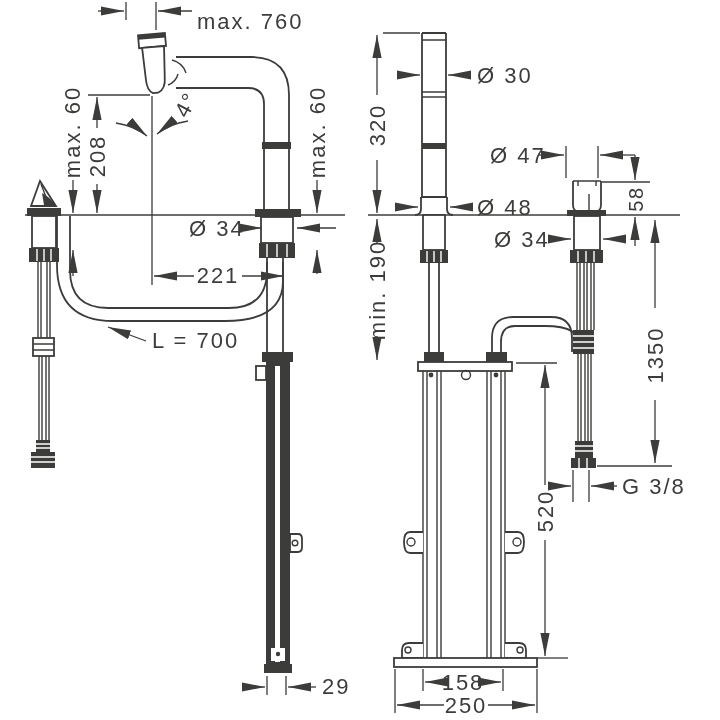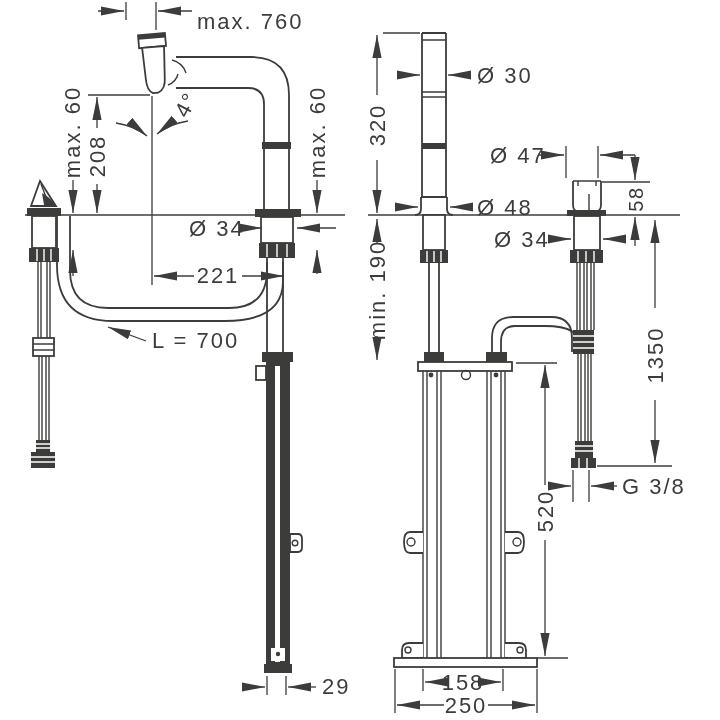--- a/index.html
+++ b/index.html
@@ -1,16 +1,16 @@
 <!DOCTYPE html>
 <html><head>
 <meta charset="utf-8">
 <style>
   html,body{margin:0;padding:0;background:#fff;}
-  .stage{width:720px;height:720px;position:relative;background:#fff;overflow:hidden;border-radius:27px;}
+  .stage{width:720px;height:720px;position:relative;background:#fff;overflow:hidden;}
   svg{display:block;}
   svg text{fill:#3c3c3b;font-family:"Liberation Sans",sans-serif;font-size:22px;letter-spacing:2px;}
   svg text.sm{font-size:20px;letter-spacing:1.5px;}
   .ln{stroke:#3c3c3b;stroke-width:1.8;fill:none;}
   .lt{stroke:#3c3c3b;stroke-width:1.4;fill:none;}
   .ol{stroke:#3c3c3b;stroke-width:1.8;fill:#ffffff;}
   .dk{fill:#3c3c3b;stroke:none;}
   .wt{stroke:#ffffff;stroke-width:1.4;fill:none;}
   .dim{stroke:#3c3c3b;stroke-width:1.3;fill:none;}
   .cnt{stroke:#3c3c3b;stroke-width:1.6;fill:none;}

